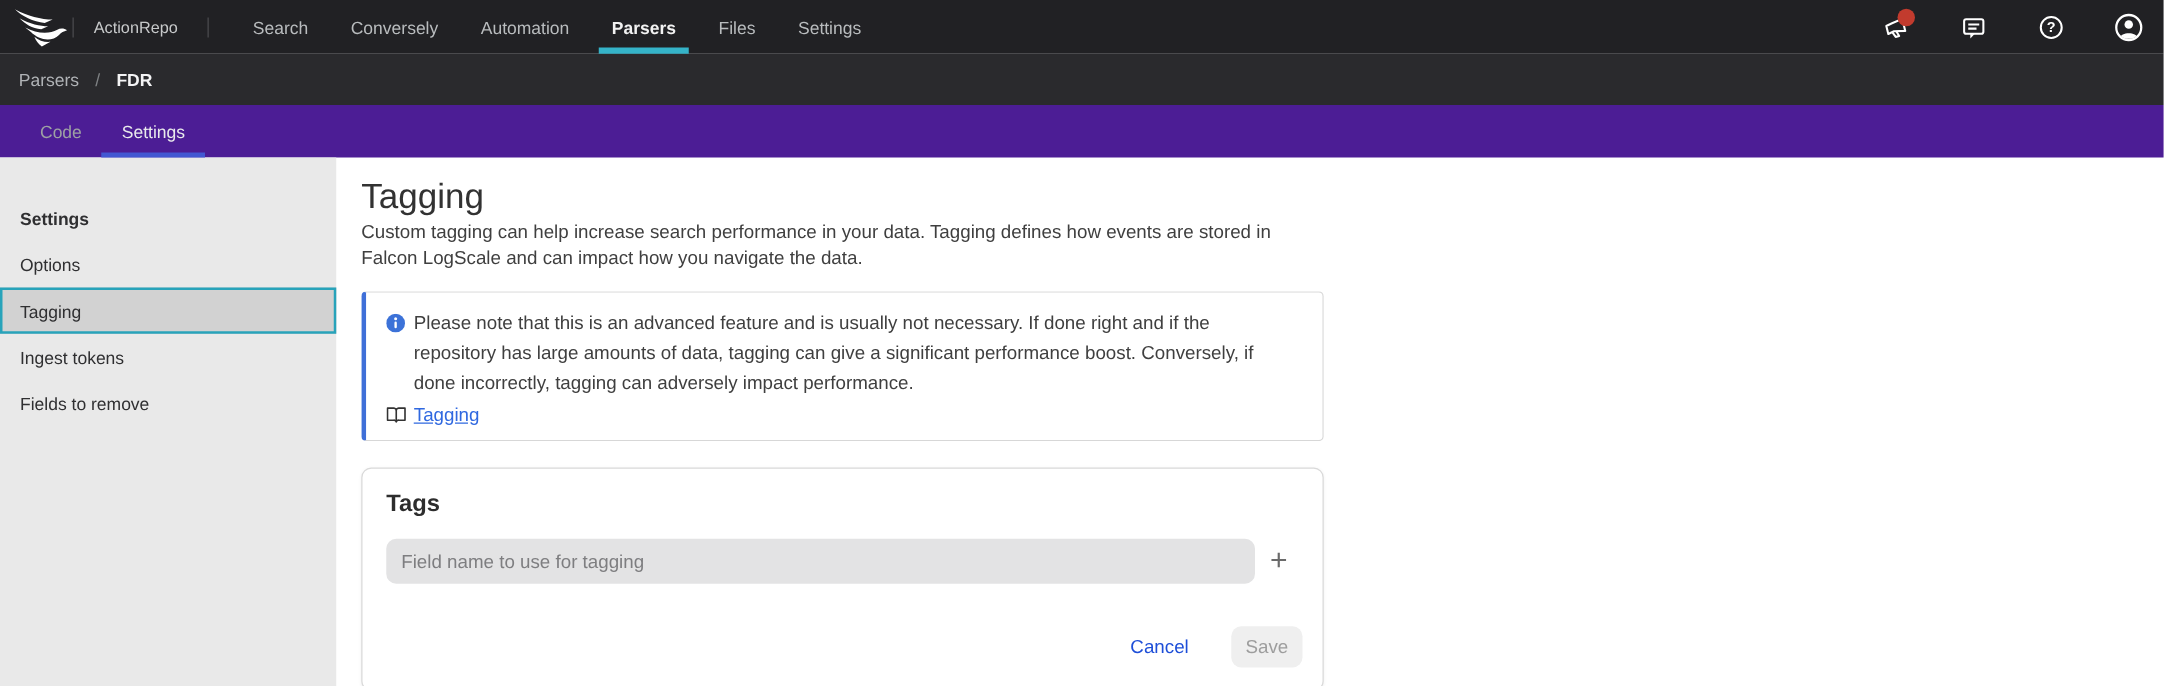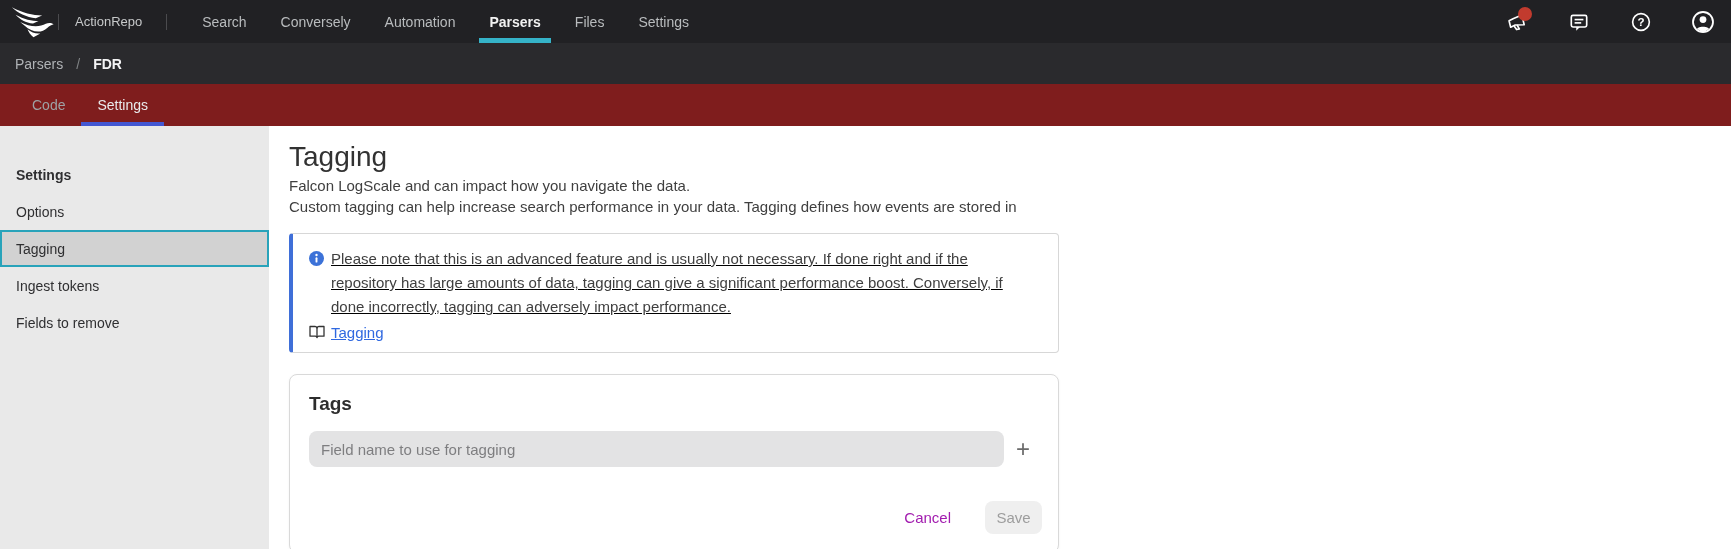--- a/index.html
+++ b/index.html
@@ -20,55 +20,55 @@
   .topnav-item.active::after{content:"";position:absolute;left:2px;right:2px;bottom:0;height:5px;background:#35b3c8;}
   .tb-icons{margin-left:auto;margin-right:16px;display:flex;align-items:center;gap:38px;}
   .tb-icon{position:relative;width:24px;height:24px;display:flex;align-items:center;justify-content:center;cursor:pointer;}
   .red-dot{position:absolute;top:-3px;right:-3px;width:14px;height:14px;border-radius:50%;background:#c23b2e;}
   
   .crumbbar{height:41px;background:#2a2a2d;display:flex;align-items:center;padding-left:15px;font-size:14px;}
   .crumb-link{color:#b0b3b6;cursor:pointer;}
   .crumb-sep{color:#7f8284;margin:0 13px;}
   .crumb-current{color:#f4f4f5;font-weight:700;}
   
-  .tabsbar{height:42px;background:#7f1d1d;display:flex;align-items:stretch;padding-left:16px;}
+  .tabsbar{height:42px;background:#4c1d95;display:flex;align-items:stretch;padding-left:16px;}
   .tab{position:relative;display:flex;align-items:center;padding:0 16px;font-size:14px;color:#9ea1a4;cursor:pointer;}
   .tab.active{color:#e9eaec;}
   .tab.active::after{content:"";position:absolute;left:0;right:0;bottom:0;height:4px;background:#4357d2;}
   
   .body-row{display:flex;height:423px;}
   .sidebar{width:269px;background:#e9e9e9;padding-top:30px;box-sizing:border-box;flex:none;}
   .side-row{height:37px;display:flex;align-items:center;padding:0 16px;font-size:14px;color:#2f2f31;cursor:pointer;box-sizing:border-box;}
   .side-heading{font-weight:700;cursor:default;}
   .side-row.active{background:#d2d2d2;border:2px solid #28a3ba;padding:0 14px;}
   .main{flex:1;padding:15px 0 0 20px;box-sizing:border-box;}
   .page-title{font-size:28px;line-height:32px;font-weight:400;color:#323232;}
   .page-desc{margin-top:2px;font-size:15px;line-height:21px;color:#3f3f3f;}
   
   .info-box{width:770px;box-sizing:border-box;margin-top:16px;background:#fff;
     border:1px solid #d7d7d7;border-left:4px solid #3f6fd8;border-radius:4px;
     padding:13px 20px 10px 16px;}
-  .info-row{display:flex;gap:7px;text-decoration:underline;}
+  .info-row{display:flex;gap:7px;}
   .info-icon{flex:none;margin-top:4px;}
   .info-text{font-size:15px;line-height:24px;color:#3f3f3f;}
   .info-link-row{display:flex;align-items:center;gap:6px;margin-top:3px;height:20px;}
   .doc-link{font-size:15px;color:#2f68e0;text-decoration:underline;cursor:pointer;}
   
   .tags-card{width:770px;box-sizing:border-box;margin-top:21px;background:#fff;
     border:1px solid #d9d9d9;border-radius:8px;padding:18px 16px 18px 19px;
     box-shadow:0 1px 3px rgba(0,0,0,0.05);}
   .card-title{font-size:19px;font-weight:700;color:#2d2d2d;line-height:22px;}
   .input-row{display:flex;align-items:center;margin-top:16px;}
   .tag-input{flex:1;height:36px;background:#e3e3e4;border:none;border-radius:8px;
     padding:0 12px;font-size:15px;color:#333;outline:none;box-sizing:border-box;}
   .tag-input::placeholder{color:#7e7e80;}
   .plus-btn{width:38px;flex:none;display:flex;align-items:center;justify-content:center;
     font-size:24px;font-weight:300;color:#6a6a6a;cursor:pointer;background:none;border:none;height:36px;}
   .btn-row{display:flex;justify-content:flex-end;align-items:center;gap:28px;margin-top:34px;}
-  .btn-cancel{font-size:15px;color:#a21caf;background:none;border:none;cursor:pointer;
+  .btn-cancel{font-size:15px;color:#1d4ed8;background:none;border:none;cursor:pointer;
     font-family:"Liberation Sans","DejaVu Sans",sans-serif;}
   .btn-save{width:57px;height:33px;border:none;border-radius:8px;background:#efefef;color:#9d9d9d;
     font-size:15px;cursor:pointer;font-family:"Liberation Sans","DejaVu Sans",sans-serif;}
 </style>
 </head>
 <body>
 
 <div class="topbar">
   <div class="logo-wrap">
     <svg width="44" height="32" viewBox="0 0 48 34">
@@ -151,22 +151,22 @@
     <div class="side-row side-heading">Settings</div>
     <div class="side-row">Options</div>
     <div class="side-row active">Tagging</div>
     <div class="side-row">Ingest tokens</div>
     <div class="side-row">Fields to remove</div>
   </div>
 
   <div class="main">
     <div class="page-title">Tagging</div>
     <div class="page-desc">
+      <div>Custom tagging can help increase search performance in your data. Tagging defines how events are stored in</div>
       <div>Falcon LogScale and can impact how you navigate the data.</div>
-      <div>Custom tagging can help increase search performance in your data. Tagging defines how events are stored in</div>
     </div>
 
     <div class="info-box">
       <div class="info-row">
         <svg class="info-icon" width="15" height="15" viewBox="0 0 15 15">
           <circle cx="7.5" cy="7.5" r="7.5" fill="#3c72d8"></circle>
           <circle cx="7.5" cy="4" r="1.2" fill="#ffffff"></circle>
           <rect x="6.55" y="6.2" width="1.9" height="5.4" rx="0.95" fill="#ffffff"></rect>
         </svg>
         <div class="info-text">

